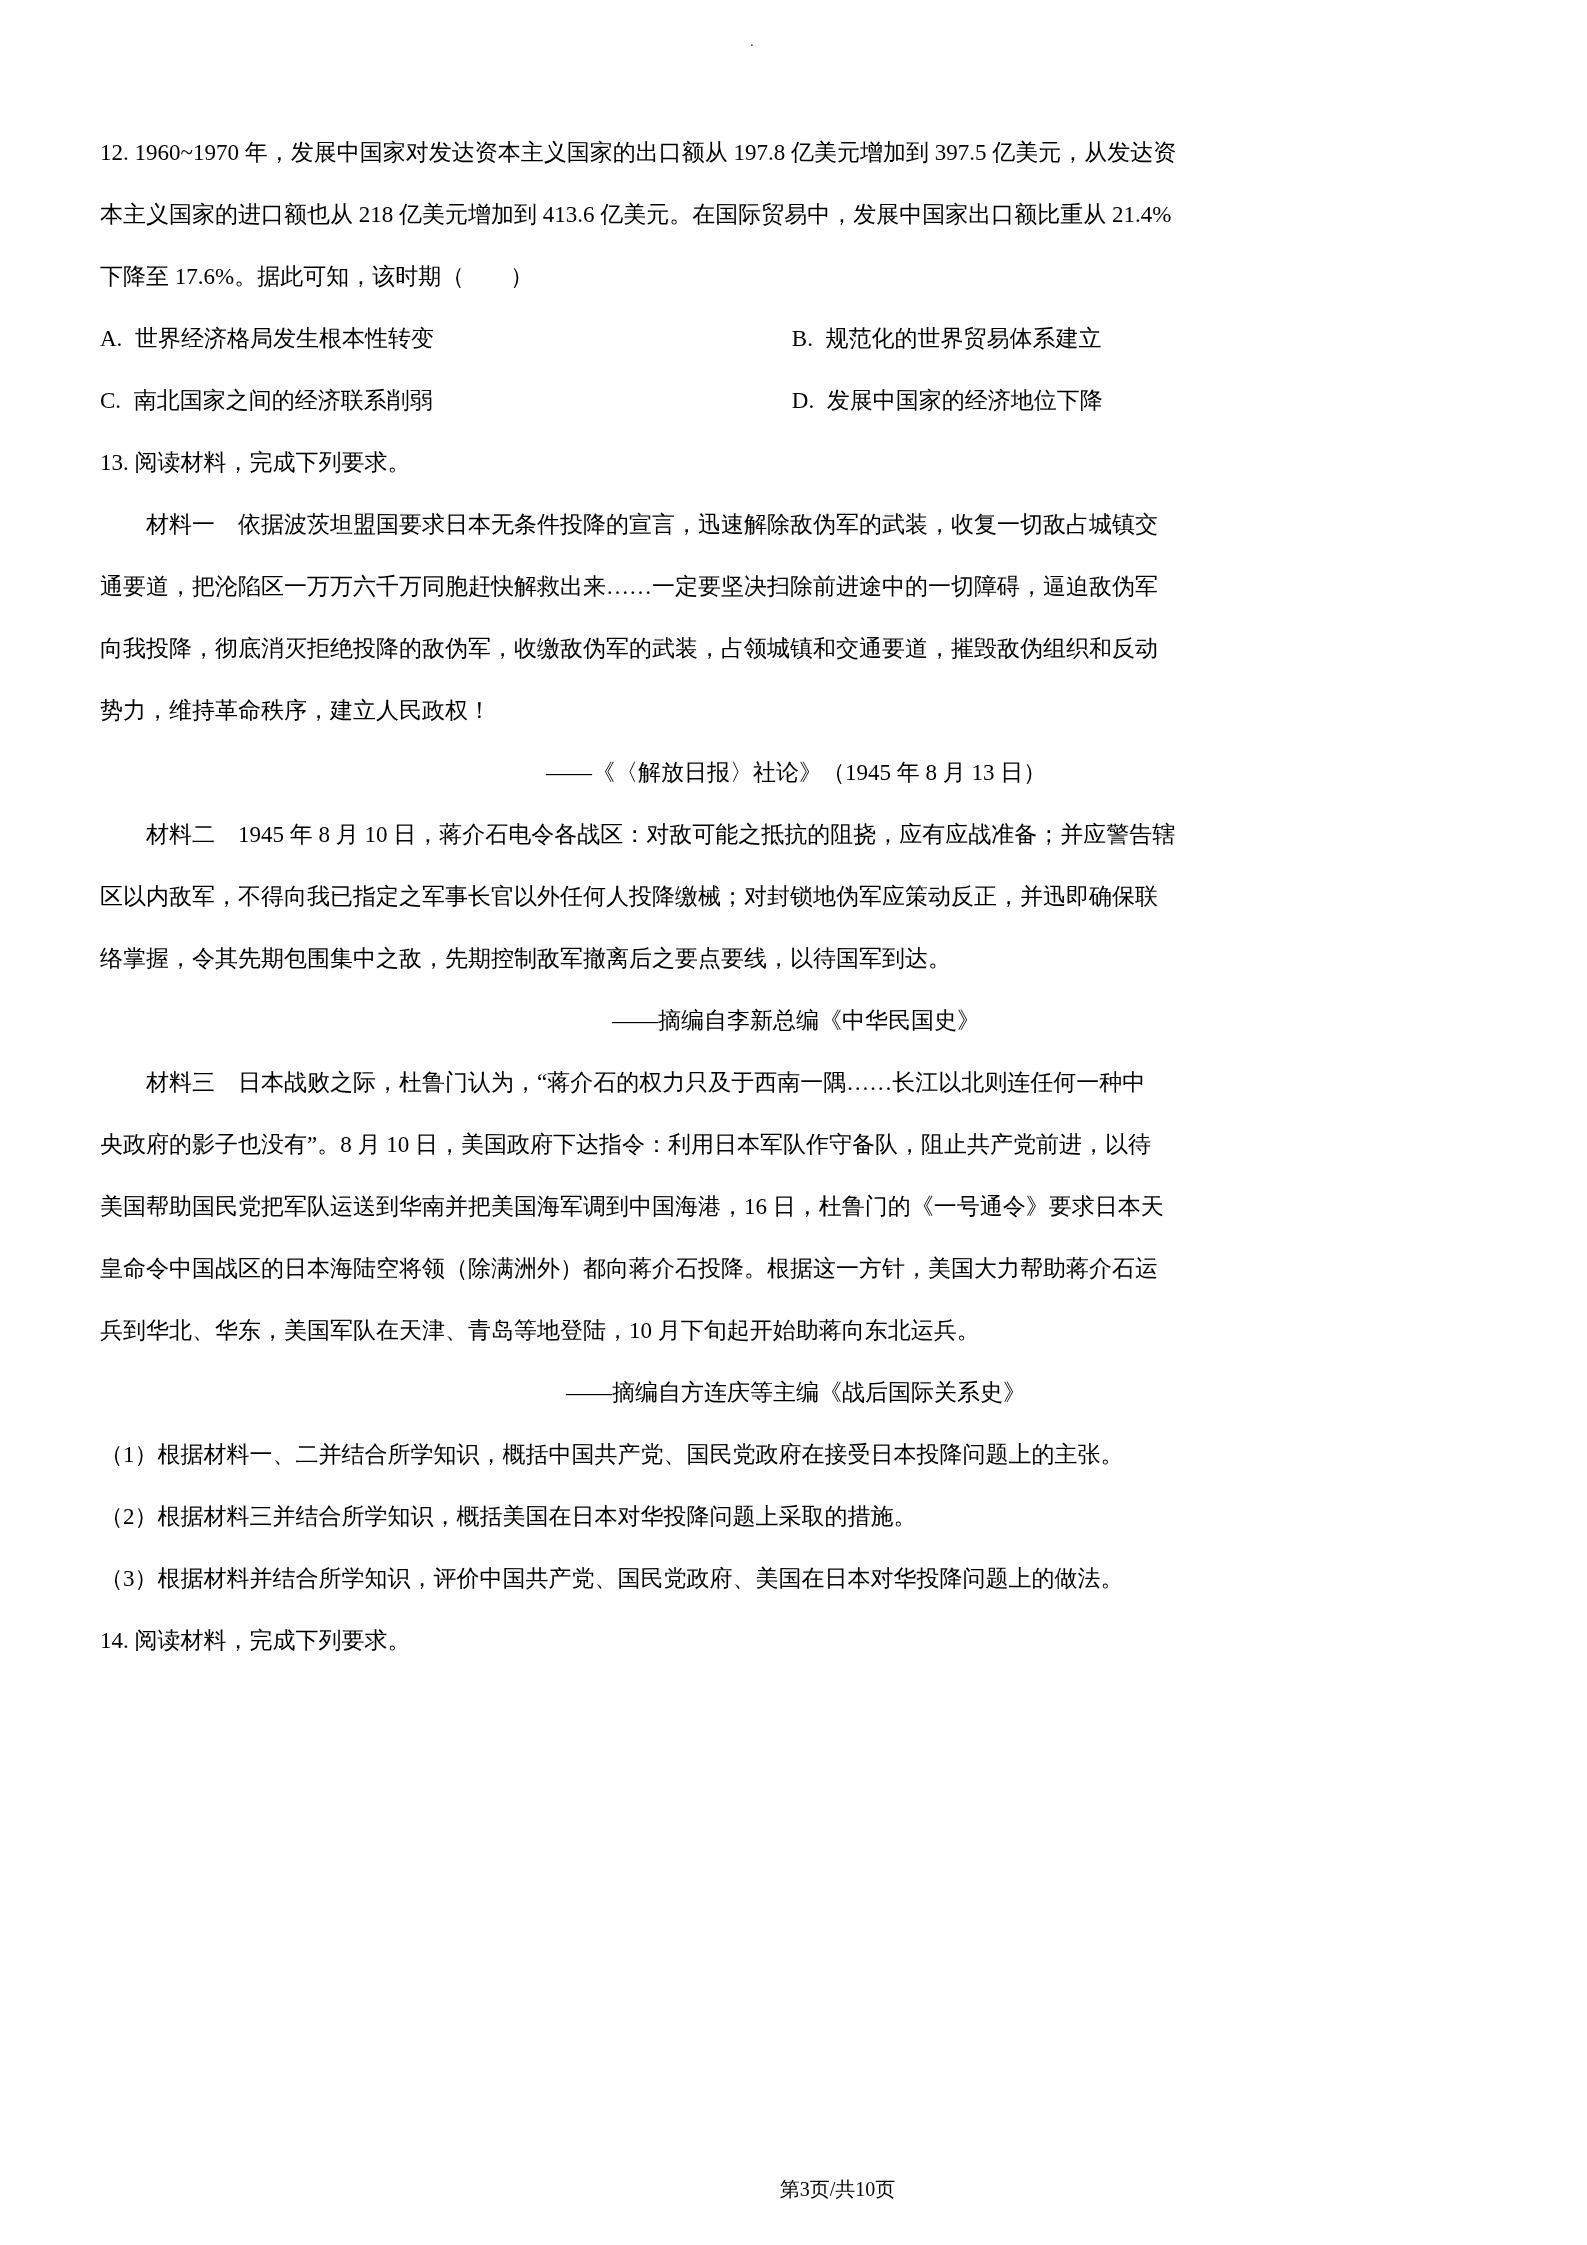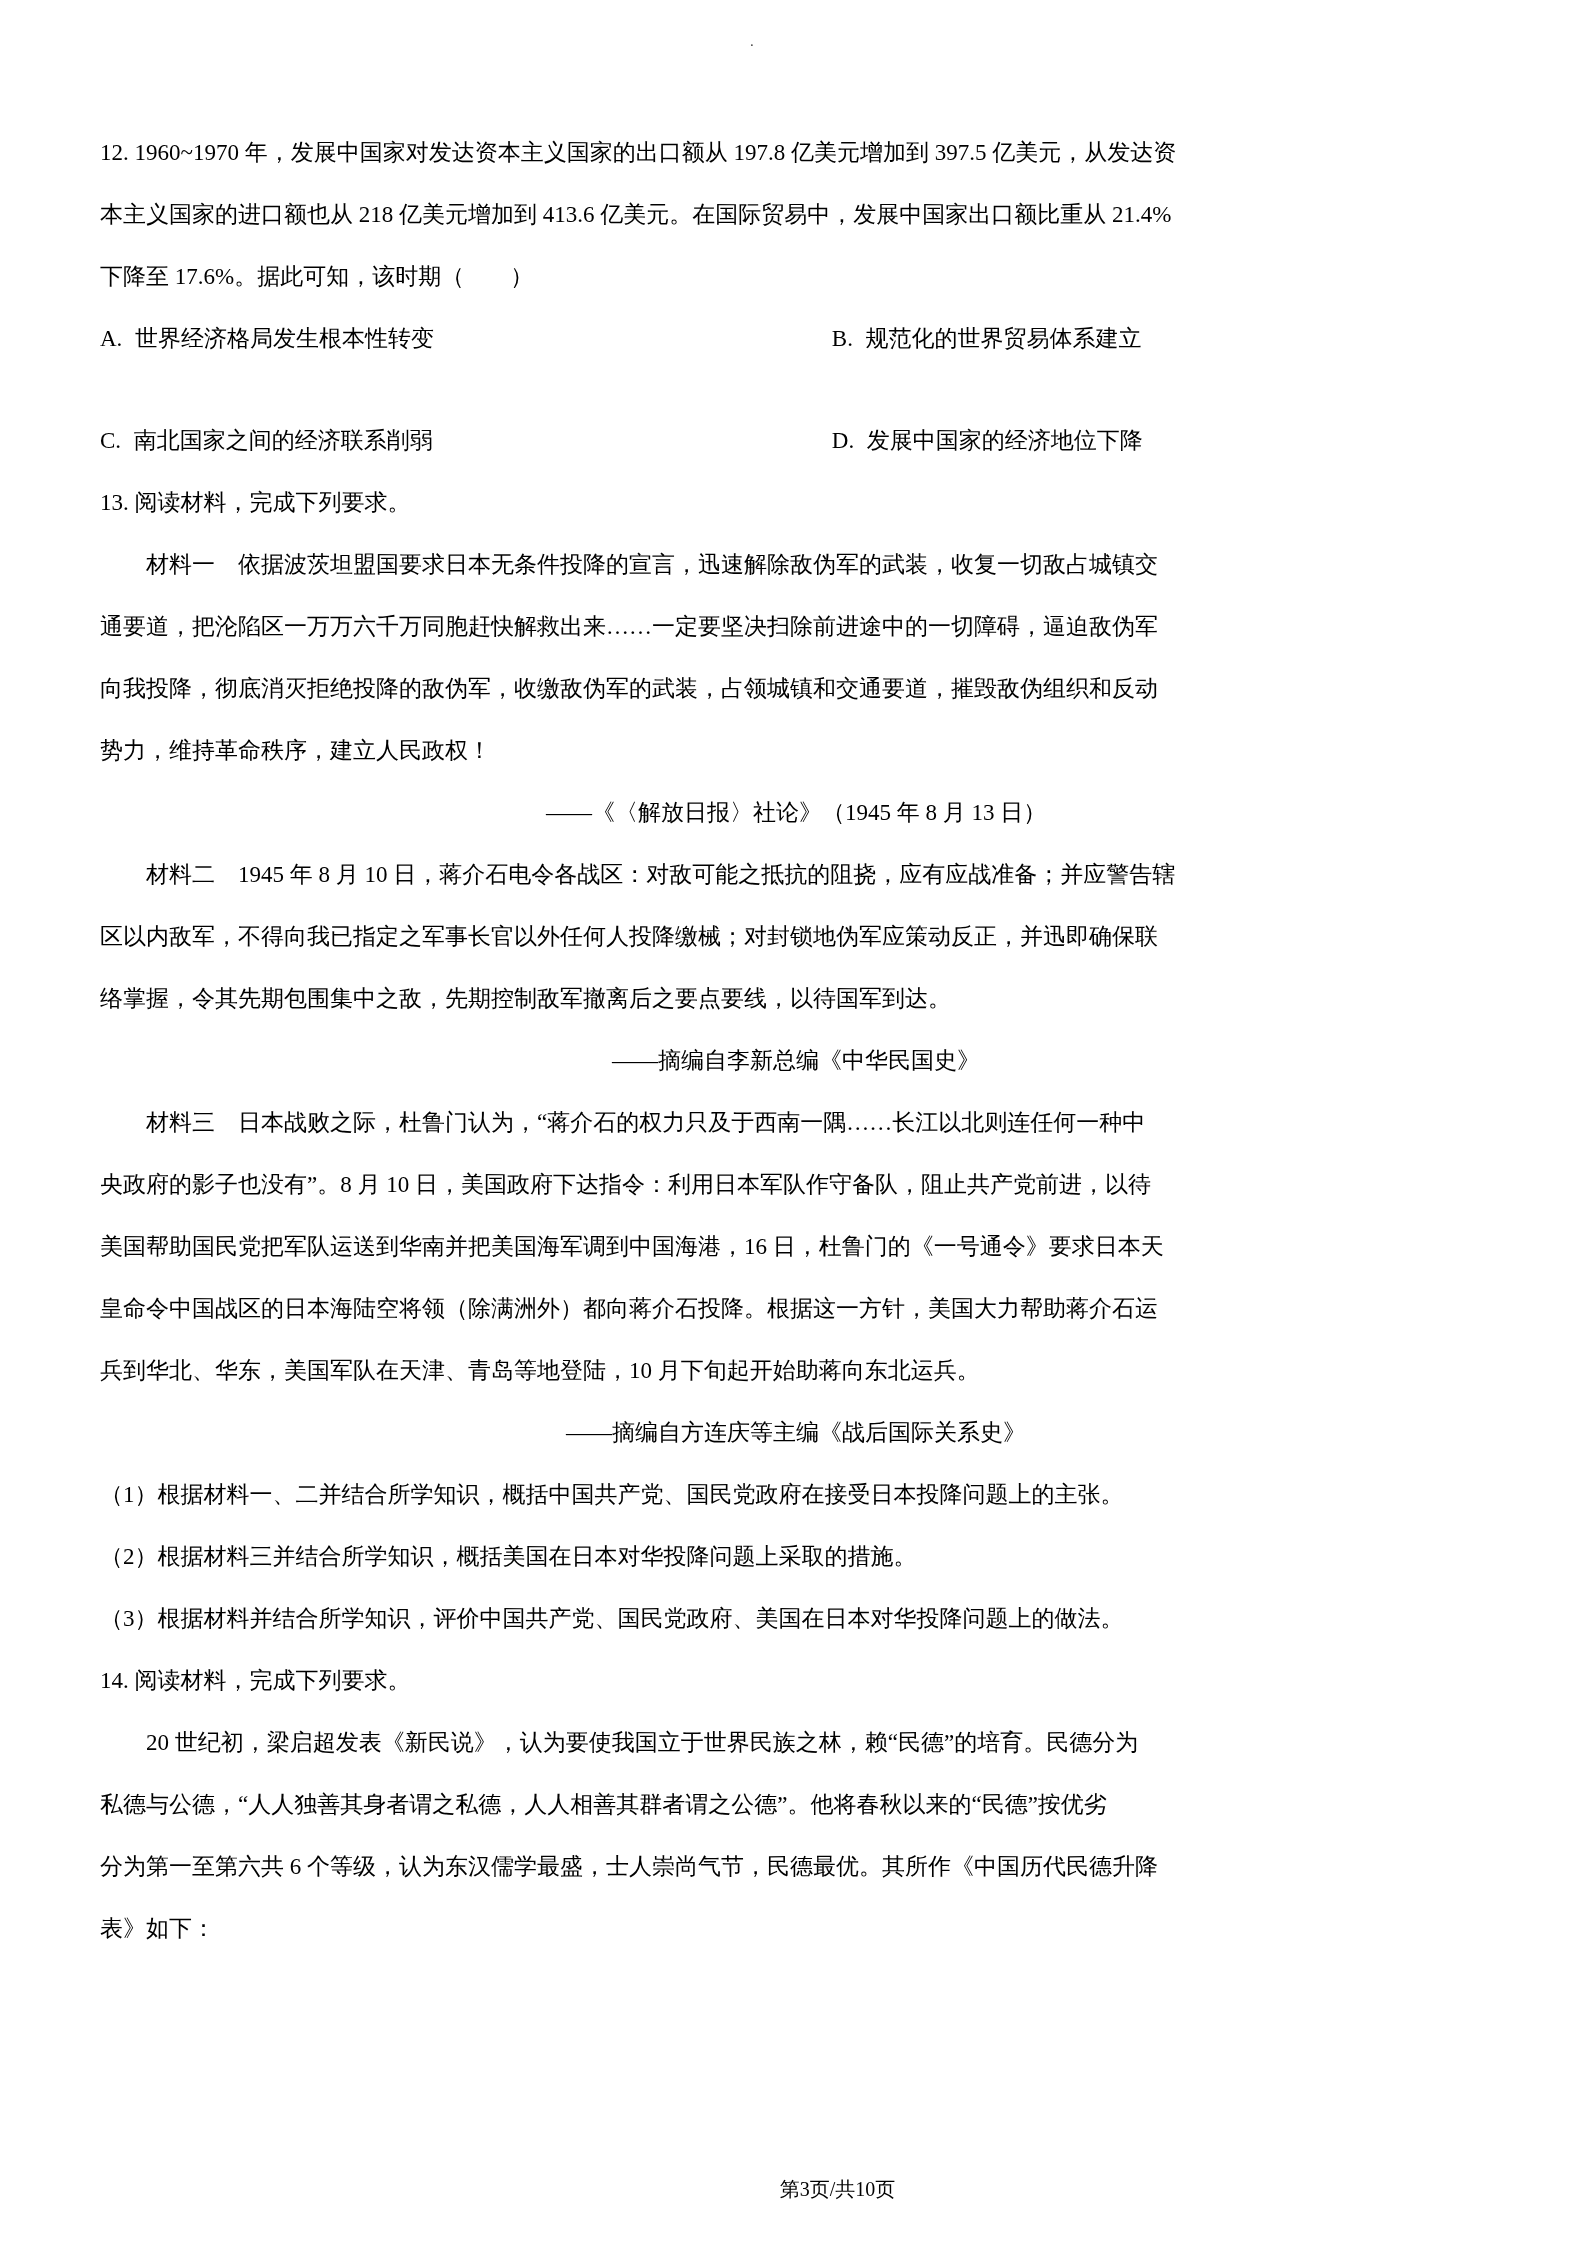--- a/index.html
+++ b/index.html
@@ -8,21 +8,21 @@
     background:#ffffff;color:#000;
     font-family:"Liberation Serif","DejaVu Serif",serif;
   }
   .doc{
     position:absolute;left:100px;top:122px;width:1392px;
     font-size:23px;line-height:62px;
   }
   .line{height:62px;white-space:nowrap;overflow:visible;}
   .para .line:first-child{text-indent:2em;}
   .source{text-align:center;}
-  .options{display:grid;grid-template-columns:49.7% 1fr;gap:40px;}
+  .options{display:grid;grid-template-columns:49.7% 1fr;}
   .option .option-label{margin-right:0.55em;}
   .top-mark{
     position:absolute;left:750px;top:34px;font-size:15px;color:#444;
     line-height:15px;
   }
   .footer{
     position:absolute;left:0;bottom:44px;width:100%;
     text-align:center;font-size:20px;line-height:24px;padding-left:44px;
   }
 </style>
@@ -90,23 +90,17 @@
 
     <div>
         <div class="line">（1）根据材料一、二并结合所学知识，概括中国共产党、国民党政府在接受日本投降问题上的主张。</div>
         <div class="line">（2）根据材料三并结合所学知识，概括美国在日本对华投降问题上采取的措施。</div>
         <div class="line">（3）根据材料并结合所学知识，评价中国共产党、国民党政府、美国在日本对华投降问题上的做法。</div>
       </div>
   </section>
 
   <section>
     <div class="line">14. 阅读材料，完成下列要求。</div>
-    <div class="para">
-        <div class="line">20 世纪初，梁启超发表《新民说》，认为要使我国立于世界民族之林，赖“民德”的培育。民德分为</div>
-        <div class="line">私德与公德，“人人独善其身者谓之私德，人人相善其群者谓之公德”。他将春秋以来的“民德”按优劣</div>
-        <div class="line">分为第一至第六共 6 个等级，认为东汉儒学最盛，士人崇尚气节，民德最优。其所作《中国历代民德升降</div>
-        <div class="line">表》如下：</div>
-      </div>
   </section>
 
 </div>
 
 <div class="footer">第3页/共10页</div>
 
 </body></html>

